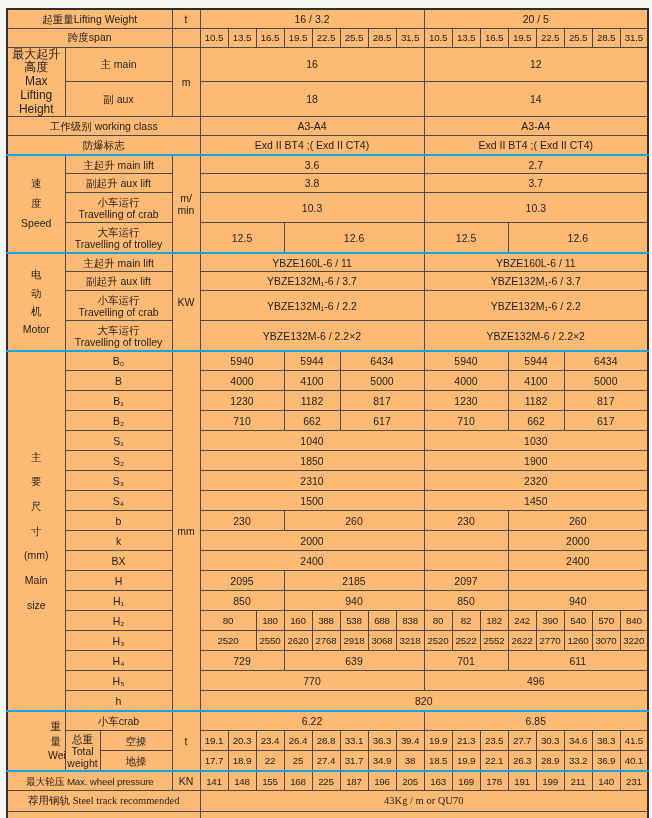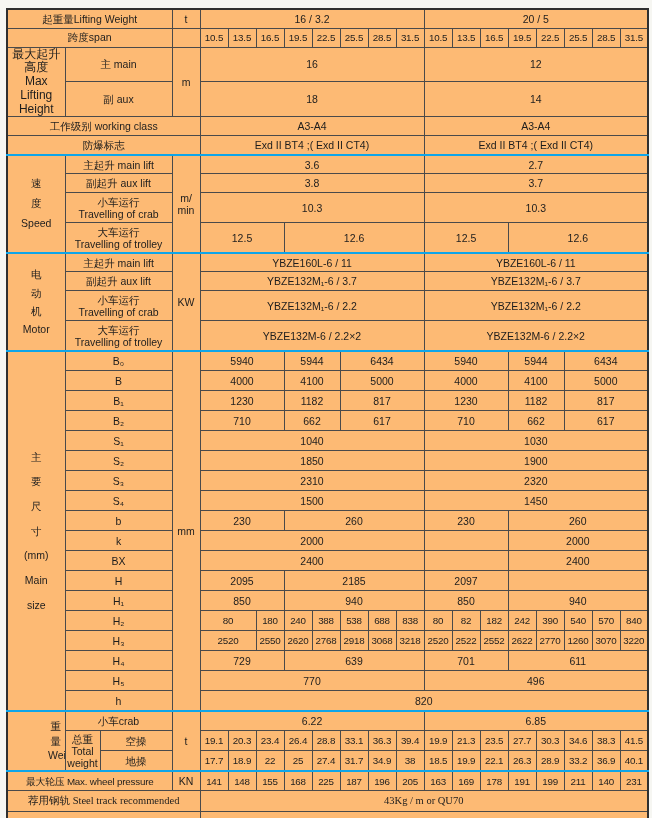--- a/index.html
+++ b/index.html
@@ -278,21 +278,21 @@
     <td colspan="2">H₁</td>
     <td colspan="3">850</td>
     <td colspan="5">940</td>
     <td colspan="3">850</td>
     <td colspan="5">940</td>
   </tr>
   <tr class="h20">
     <td colspan="2">H₂</td>
     <td colspan="2" class="small">80</td>
     <td class="small">180</td>
-    <td class="small">240</td>
+    <td class="small">160</td>
     <td class="small">388</td>
     <td class="small">538</td>
     <td class="small">688</td>
     <td class="small">838</td>
     <td class="small">80</td>
     <td class="small">82</td>
     <td class="small">182</td>
     <td class="small">242</td>
     <td class="small">390</td>
     <td class="small">540</td>

